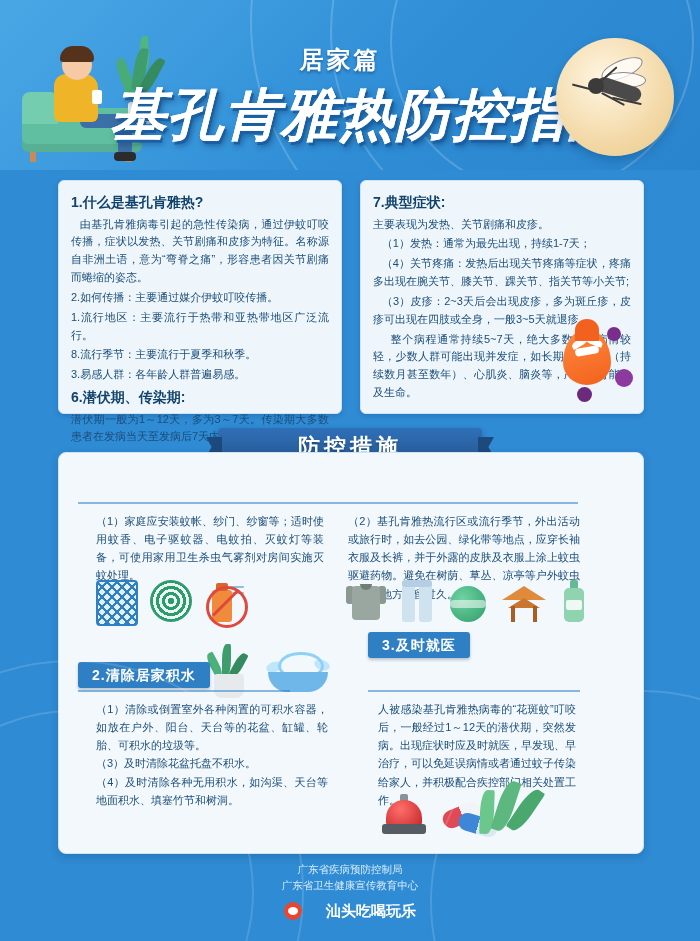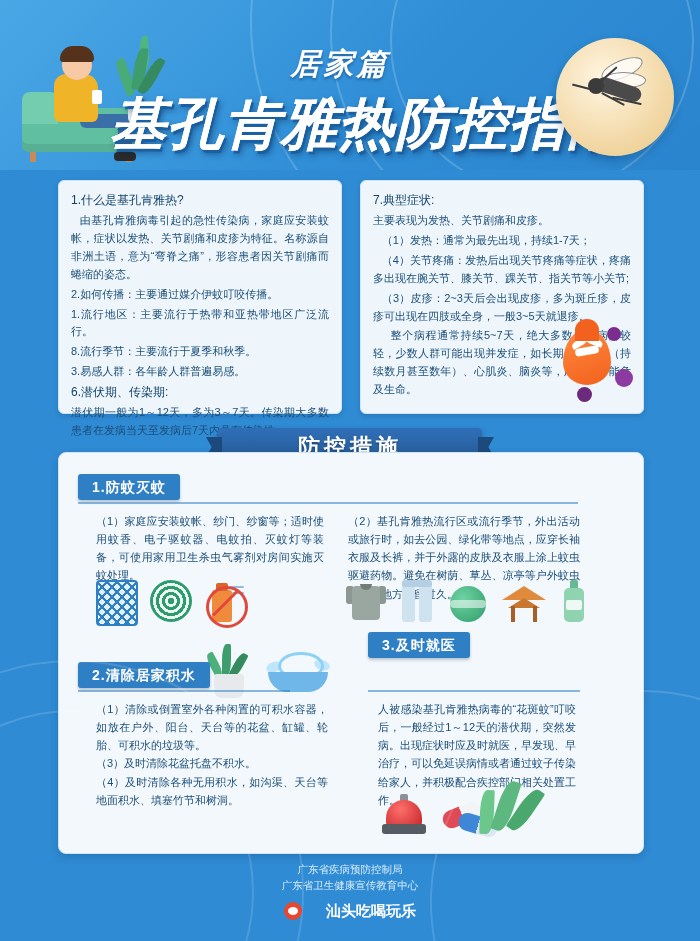--- a/index.html
+++ b/index.html
@@ -25,24 +25,23 @@
     position:absolute;border:2px solid rgba(255,255,255,.18);
     border-radius:50%;
   }
   .hwave.w1{width:420px;height:420px;left:330px;top:-180px;}
   .hwave.w2{width:300px;height:300px;left:390px;top:-110px;}
   .hwave.w3{width:520px;height:520px;left:250px;top:-240px;}
   .title-wrap{
     position:absolute;left:110px;top:44px;width:460px;text-align:center;
   }
   .title-sub{
-    font-size:30px;font-weight:bold;color:#ffffff;letter-spacing:3px;
+    font-size:24px;font-weight:bold;color:#ffffff;letter-spacing:3px;
     text-shadow:0 2px 3px rgba(0,40,90,.45);
     margin-bottom:2px;
-    font-style:italic;
   }
   .title-main{
     font-size:56px;font-weight:bold;letter-spacing:1px;
     color:#ffffff;
     text-shadow:0 0 0 #fff, 2px 3px 0 #1b5fa3, 3px 4px 6px rgba(0,30,70,.5);
     white-space:nowrap;
     font-style:italic;
   }
   
   .person{position:absolute;left:18px;top:34px;width:150px;height:130px;}
@@ -107,21 +106,21 @@
   .card{
     position:absolute;background:#eef6fb;border:1px solid #cfe4f2;border-radius:6px;
     box-shadow:0 2px 5px rgba(0,40,80,.18);
     color:#17456e;
   }
   .card .inner{padding:10px 12px 10px 12px;}
   .tcard{top:180px;height:232px;}
   .tcard-l{left:58px;width:282px;}
   .tcard-r{left:360px;width:282px;}
   .qline{font-size:11px;line-height:1.62;color:#1b4d78;margin:0 0 2px 0;text-align:justify;}
-  .qhead{font-size:12px;font-weight:normal;color:#12436d;}
+  .qhead{font-size:14px;font-weight:bold;color:#12436d;}
   .indent{text-indent:1.6em;}
   .indent2{text-indent:0.8em;}
   
   .virus-ico{
     position:absolute;right:8px;bottom:4px;width:86px;height:86px;
   }
   .drop{
     position:absolute;left:14px;top:6px;width:48px;height:56px;
     background:linear-gradient(160deg,#ff8a3d,#f2611d);
     border-radius:50% 50% 50% 50%/60% 60% 40% 40%;
@@ -327,21 +326,21 @@
       <div class="mz-pro"></div>
       <div class="mz-leg ml1"></div>
         <div class="mz-leg ml2"></div>
         <div class="mz-leg ml3"></div>
     </div>
   </div>
 
   <div class="card tcard tcard-l">
     <div class="inner">
       <p class="qline qhead">1.什么是基孔肯雅热?</p>
-      <p class="qline indent2">由基孔肯雅病毒引起的急性传染病，家庭应安装蚊帐，症状以发热、关节剧痛和皮疹为特征。名称源自非洲土语，意为“弯脊之痛”，形容患者因关节剧痛而蜷缩的姿态。</p>
+      <p class="qline indent2">由基孔肯雅病毒引起的急性传染病，通过伊蚊叮咬传播，症状以发热、关节剧痛和皮疹为特征。名称源自非洲土语，意为“弯脊之痛”，形容患者因关节剧痛而蜷缩的姿态。</p>
       <p class="qline">2.如何传播：主要通过媒介伊蚊叮咬传播。</p>
       <p class="qline">1.流行地区：主要流行于热带和亚热带地区广泛流行。</p>
       <p class="qline">8.流行季节：主要流行于夏季和秋季。</p>
       <p class="qline">3.易感人群：各年龄人群普遍易感。</p>
       <p class="qline qhead">6.潜伏期、传染期:</p>
       <p class="qline">潜伏期一般为1～12天，多为3～7天。传染期大多数患者在发病当天至发病后7天内具有传染性。</p>
     </div>
   </div>
 
   <div class="card tcard tcard-r">
@@ -364,21 +363,20 @@
         <div class="vball vb3"></div>
     </div>
   </div>
 
   <div class="banner">
     <span>防控措施</span>
   </div>
 
   <div class="panel"></div>
 
-  <div class="sub-tag s1">1.防蚊灭蚊</div>
   <div class="tag-underline u1"></div>
   <div class="col-text c1a">（1）家庭应安装蚊帐、纱门、纱窗等；适时使用蚊香、电子驱蚊器、电蚊拍、灭蚊灯等装备，可使用家用卫生杀虫气雾剂对房间实施灭蚊处理。</div>
   <div class="col-text c1b">（2）基孔肯雅热流行区或流行季节，外出活动或旅行时，如去公园、绿化带等地点，应穿长袖衣服及长裤，并于外露的皮肤及衣服上涂上蚊虫驱避药物。避免在树荫、草丛、凉亭等户外蚊虫较多的地方逗留过久。</div>
 
   <div class="icon-row ir1">
     <div class="ico">
         <div class="net"></div>
       </div>
     <div class="ico">
         <div class="coil"></div>

